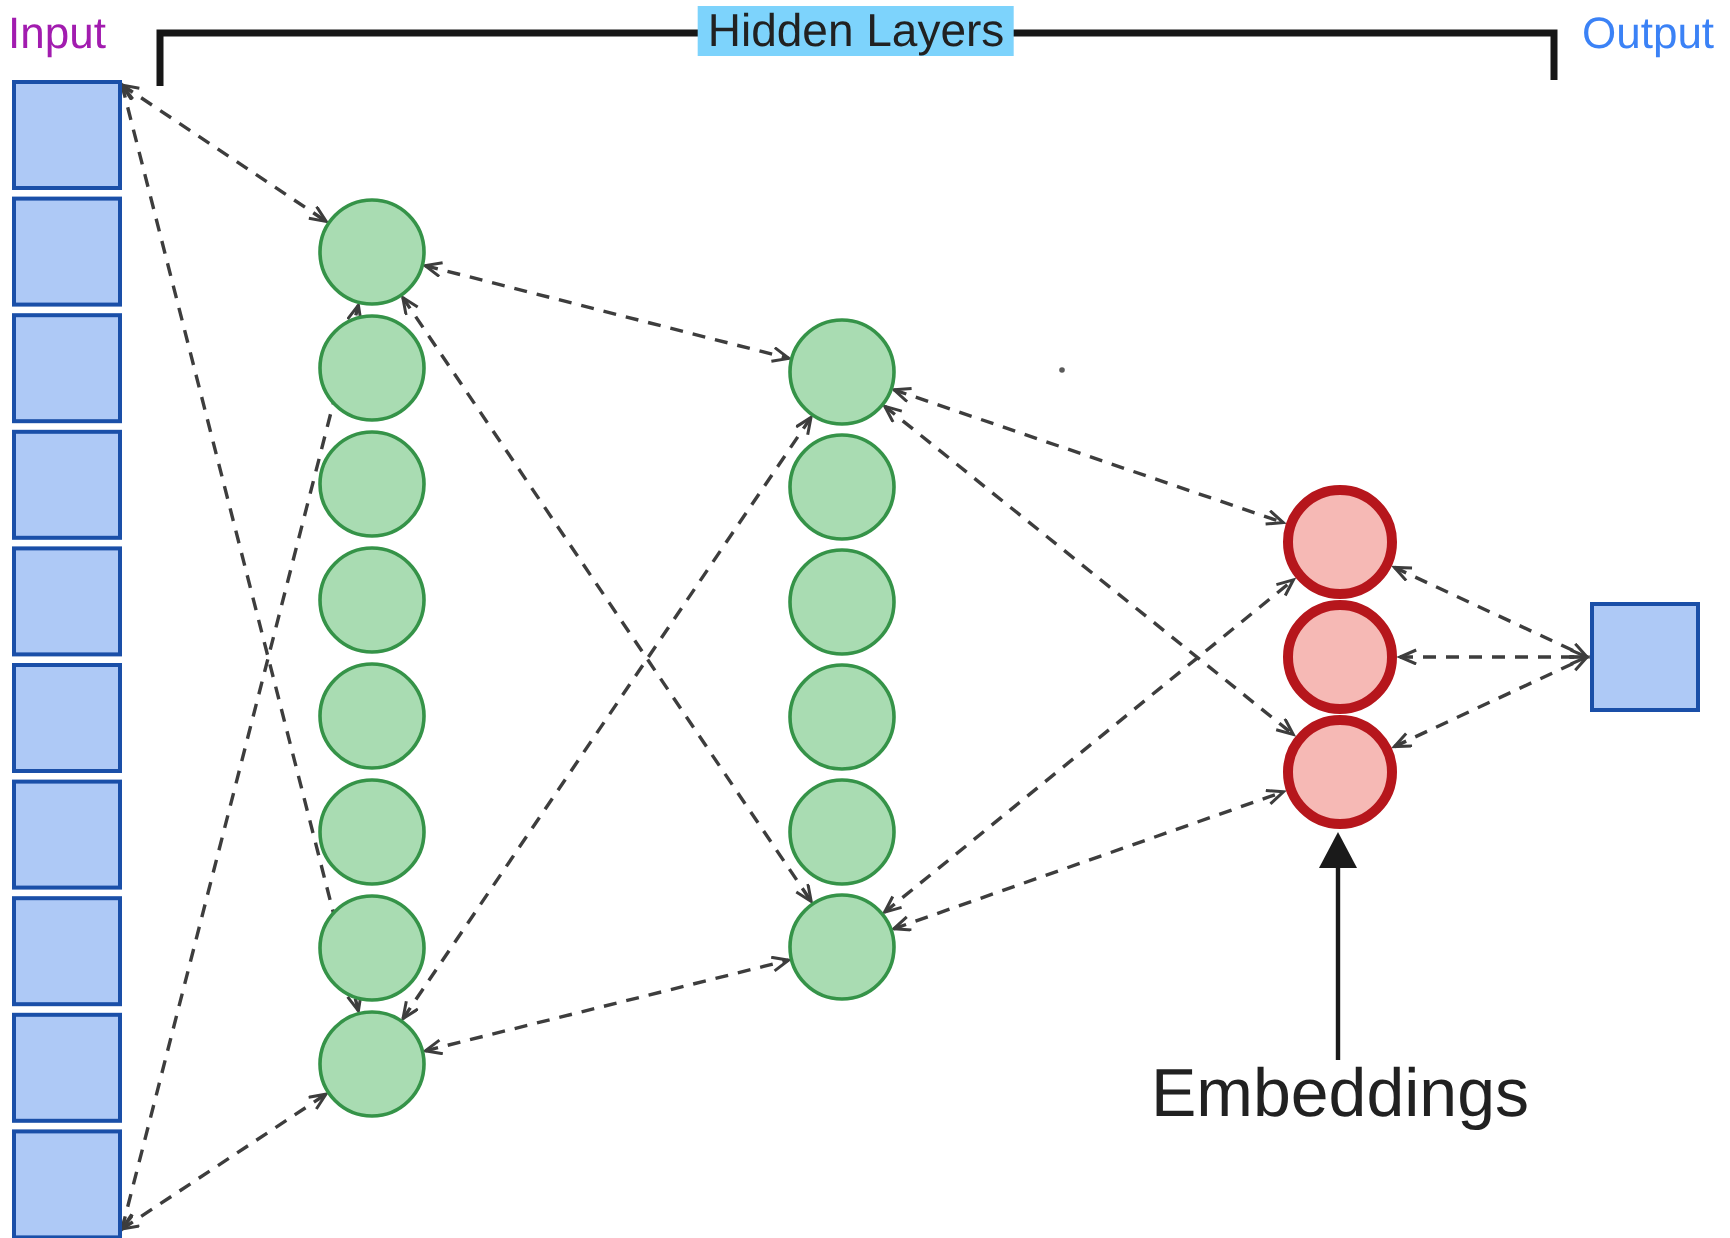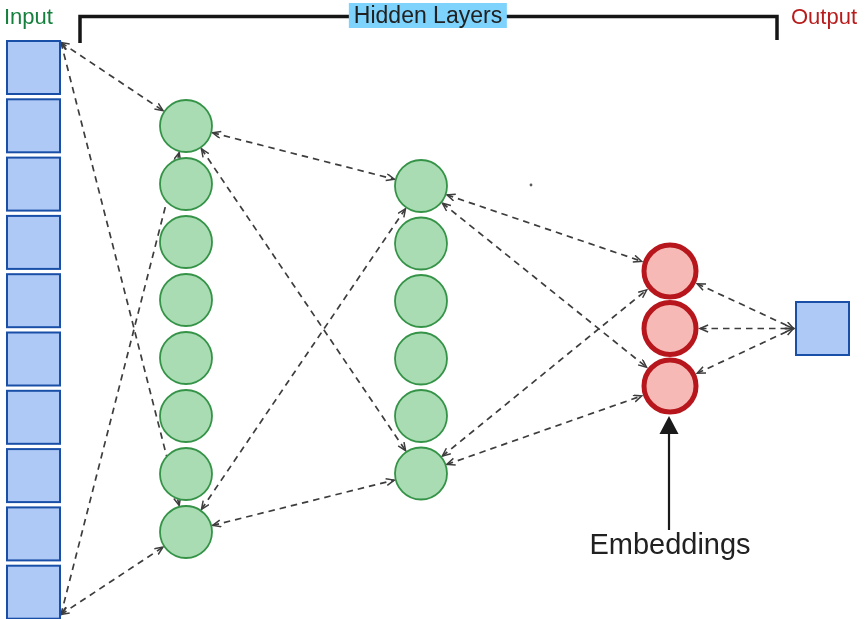--- a/index.html
+++ b/index.html
@@ -18,21 +18,21 @@
     line-height:1.1;
   }
   #input-label{left:4px;top:5px;font-size:22px;}
   #hidden-layers-label{
     left:428px;top:3px;transform:translateX(-50%);
     font-size:23px;background:#7dd3fc;padding:0 5px;
   }
   #output-label{left:791px;top:5px;font-size:22px;}
   #embeddings-label{
     left:670px;top:529px;transform:translateX(-50%);
-    font-size:29px;
+    font-size:34px;
   }
 </style>
 </head>
 <body>
 
 <div class="canvas">
 
   <svg id="diagram-svg" width="865" height="619" viewBox="0 0 865 619">
     <defs id="svg-defs">
         <marker id="arrE" orient="auto" markerUnits="userSpaceOnUse" markerWidth="12" markerHeight="10" refX="8.6" refY="4.0">
@@ -95,21 +95,21 @@
     <path id="bracket" d="M 80 43 L 80 16.5 L 777 16.5 L 777 40" fill="none" stroke-width="3.5" stroke="#161616"></path>
 
     <g id="embed-arrow">
       <line x1="669" y1="530" x2="669" y2="434" stroke-width="2.2" stroke="#1a1a1a"></line>
       <polygon points="669,416 659.5,434 678.5,434" fill="#1a1a1a"></polygon>
     </g>
 
     <circle id="stray-mark" cx="531" cy="185" r="1.4" fill="#5a5a5a"></circle>
   </svg>
 
-  <div class="lbl" id="input-label" style="color: #15803d;">Input</div>
+  <div class="lbl" id="input-label" style="color: #a21caf;">Input</div>
 
   <div class="lbl" id="hidden-layers-label" style="color: rgb(33, 33, 33);">Hidden Layers</div>
 
-  <div class="lbl" id="output-label" style="color: #b91c1c;">Output</div>
+  <div class="lbl" id="output-label" style="color: #3b82f6;">Output</div>
 
   <div class="lbl" id="embeddings-label" style="color: rgb(33, 33, 33);">Embeddings</div>
 
 </div>
 
 </body></html>

